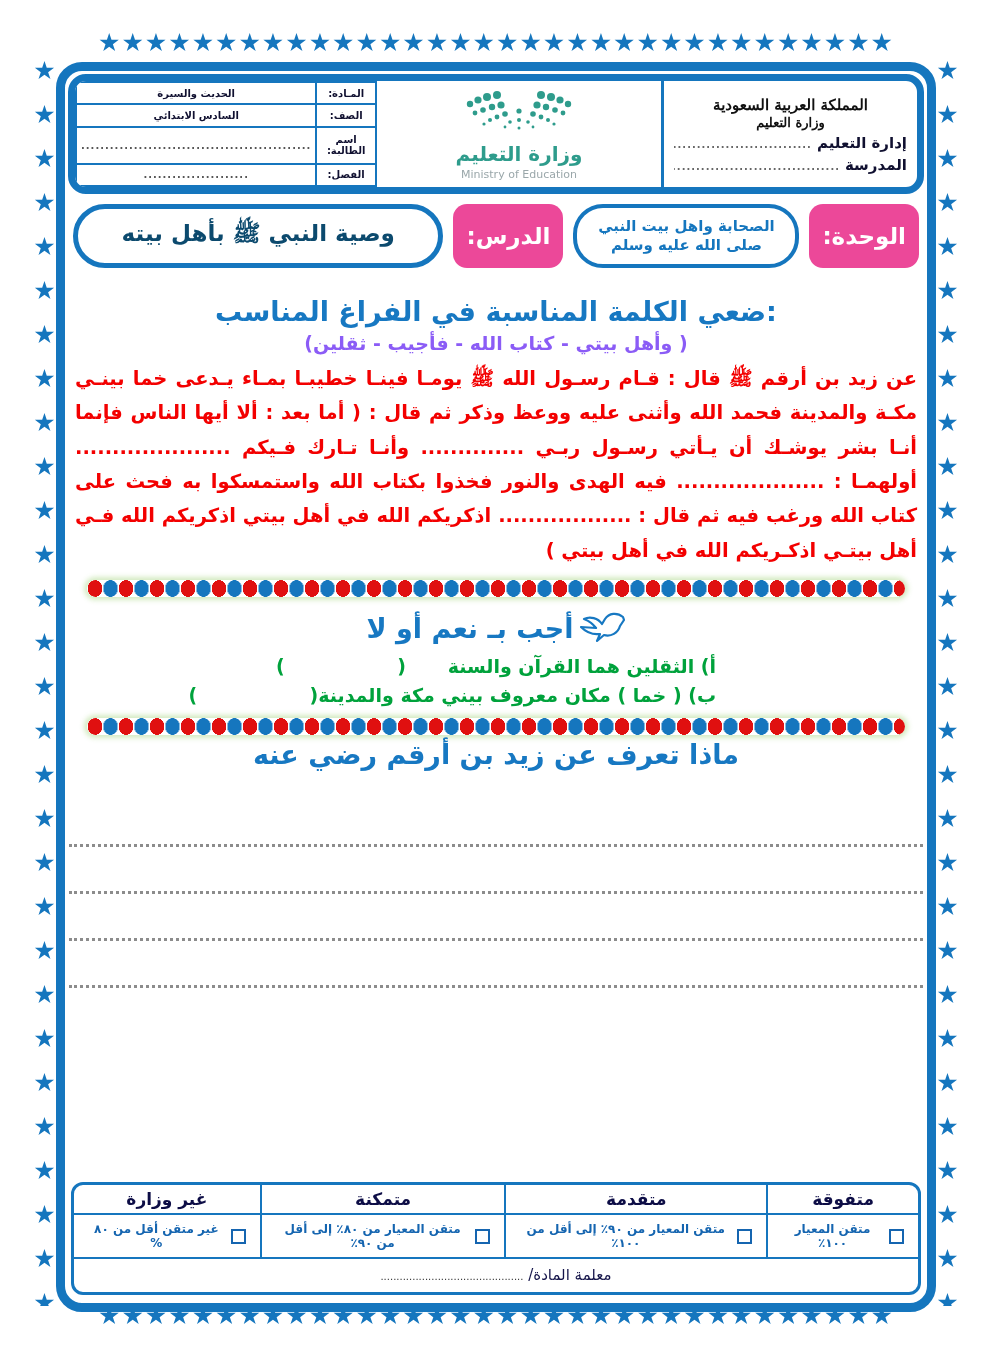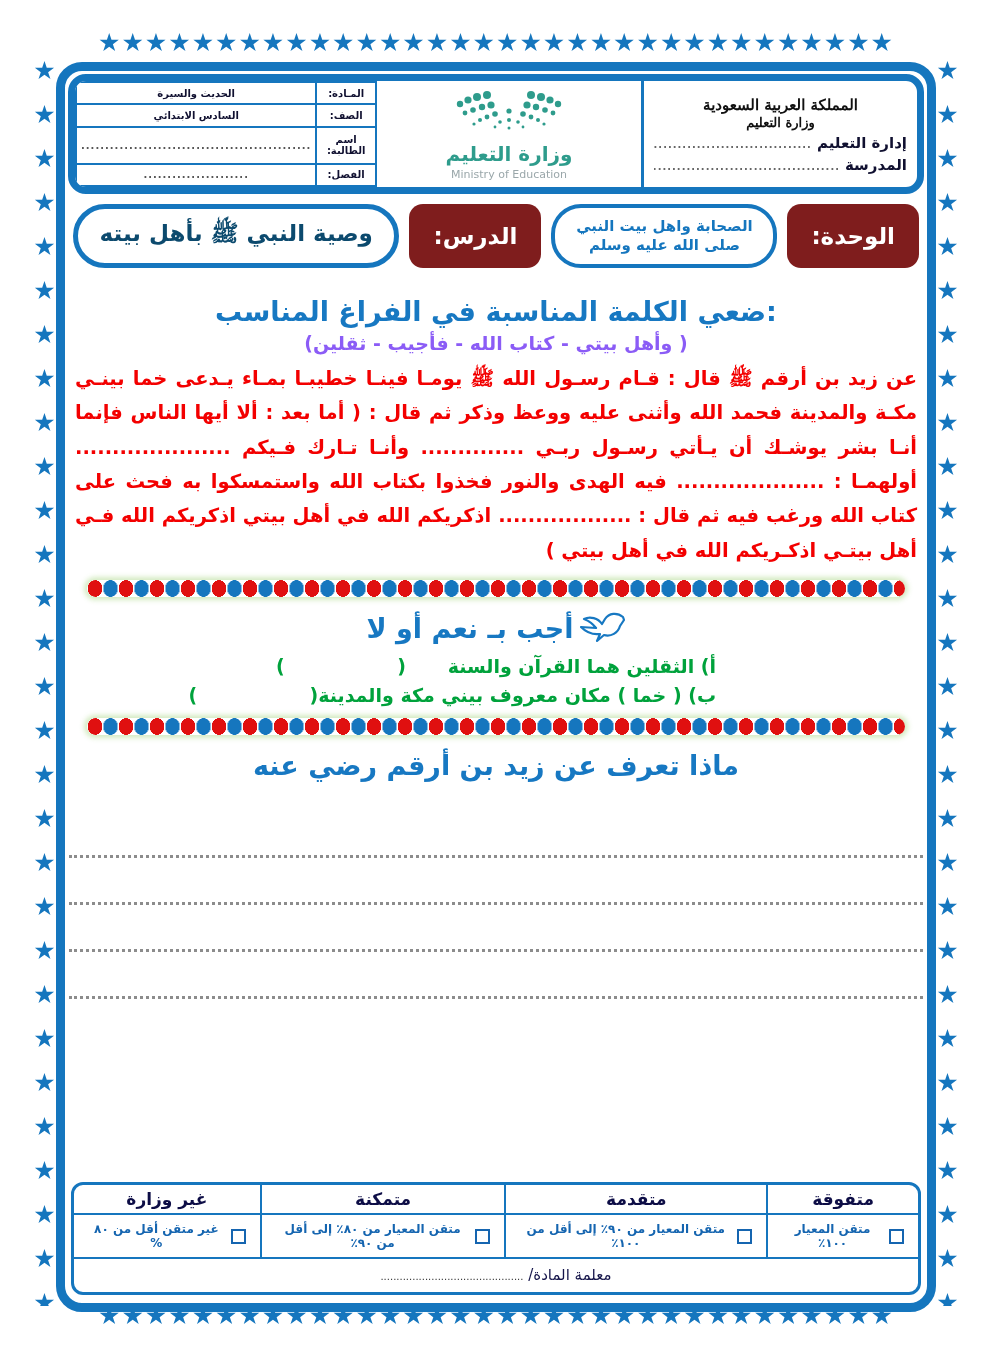--- a/index.html
+++ b/index.html
@@ -26,21 +26,21 @@
   .frame {
     position: absolute; top: 62px; left: 56px; width: 880px; height: 1250px;
     border: 9px solid #1576BE; border-radius: 26px; background: #fff;
   }
   
   .header-box {
     margin: 3px; height: 120px; border: 7px solid #1576BE; border-radius: 18px;
     display: flex; direction: rtl; align-items: stretch; overflow: hidden; background: #fff;
   }
   .gov-block {
-    width: 276px; border-left: 3px solid #1576BE; padding: 6px 10px 4px;
+    width: 256px; border-left: 3px solid #1576BE; padding: 6px 10px 4px;
     display: flex; flex-direction: column; justify-content: center;
   }
   .calli { text-align: center; font-family: "DejaVu Serif", serif; font-weight: bold; color: #111; }
   .calli-1 { font-size: 15px; }
   .calli-2 { font-size: 13px; margin-top: 1px; }
   .gov-line { display: flex; direction: rtl; align-items: baseline; margin-top: 4px;
     font-weight: bold; color: #101030; font-size: 15px; }
   .gov-dots { color: #666; font-size: 10px; letter-spacing: 1px; overflow: hidden;
     white-space: nowrap; flex: 1; margin-right: 5px; }
   .logo-block { flex: 1; display: flex; flex-direction: column; align-items: center; justify-content: center; }
@@ -48,23 +48,23 @@
   .logo-sub { color: #9AA7AA; font-size: 11px; margin-top: 2px; }
   .info-table { width: 302px; border-collapse: collapse; direction: rtl; }
   .info-table td {
     border: 2px solid #1576BE; text-align: center; vertical-align: middle;
     font-weight: bold; color: #101030; font-size: 10px; padding: 2px 4px;
   }
   .info-table td.dots { color: #555; font-size: 10px; letter-spacing: 1px; }
   
   .lesson-bar { margin: 10px 8px 0; display: flex; direction: rtl; gap: 10px; height: 64px; }
   .badge {
-    background: #7f1d1d; color: #fff; font-weight: bold; font-size: 23px;
+    background: #ec4899; color: #fff; font-weight: bold; font-size: 23px;
     border-radius: 14px; display: flex; align-items: center; justify-content: center;
-    padding: 0 24px; white-space: nowrap;
+    padding: 0 13px; white-space: nowrap;
   }
   .unit-oval {
     width: 226px; border: 4px solid #1576BE; border-radius: 30px;
     display: flex; flex-direction: column; align-items: center; justify-content: center;
     color: #1576BE; font-weight: bold; font-size: 15px; line-height: 1.3; text-align: center;
   }
   .lesson-oval {
     flex: 1; border: 5px solid #1576BE; border-radius: 32px;
     display: flex; align-items: center; justify-content: center;
     color: #0c4a6e; font-weight: bold; font-size: 23px;
@@ -85,21 +85,21 @@
     background-size: 31px 17px, 31px 17px;
     background-position: 0 0, 15.5px 0;
     background-repeat: repeat-x;
     box-shadow: 0 0 5px 3px rgba(160,210,120,0.45);
   }
   .ex2-title-row { display: flex; direction: rtl; justify-content: center; align-items: center; gap: 6px; margin-top: 14px; }
   .questions { direction: rtl; width: 440px; margin: 8px auto 0; color: #00A23C; font-weight: bold; font-size: 19px; }
   .q-row { display: flex; justify-content: space-between; align-items: baseline; margin-top: 7px; }
   .q-right { white-space: nowrap; }
   .q-slot { white-space: pre; }
-  .ex3-title { margin-top: 15px; }
+  .ex3-title { margin-top: 4px; }
   .answers { margin-top: 30px; }
   .ans-line { height: 47px; border-bottom: 3px dotted #8C8C8C; margin: 0 4px; }
   
   .rubric {
     position: absolute; bottom: 8px; left: 6px; right: 6px;
     border: 3px solid #1576BE; border-radius: 12px; overflow: hidden;
     direction: rtl; background: #fff;
   }
   .rubric-grid { display: grid; grid-template-columns: 18% 31% 29% 22%; }
   .r-cell { border-bottom: 2px solid #1576BE; border-left: 2px solid #1576BE; }

